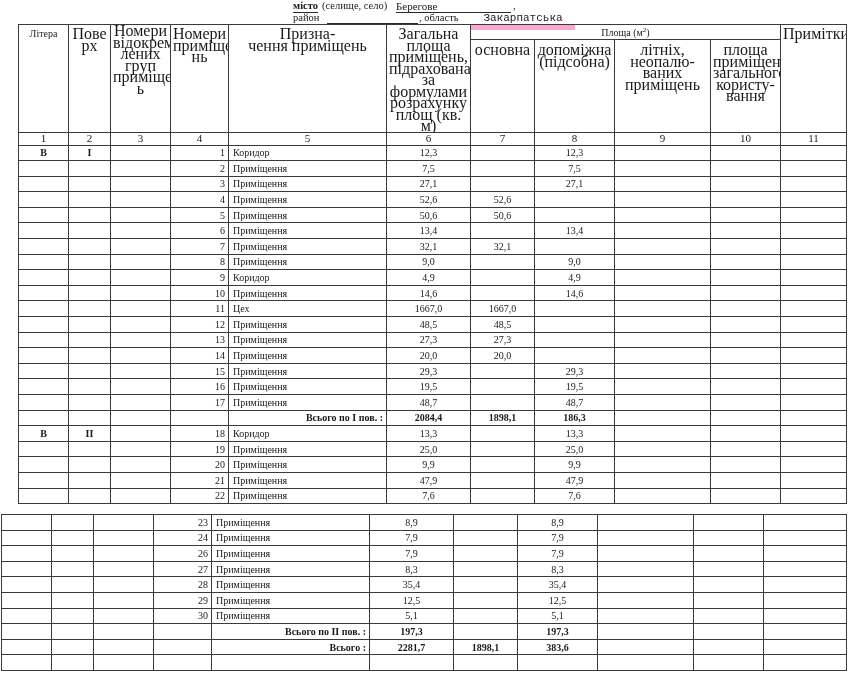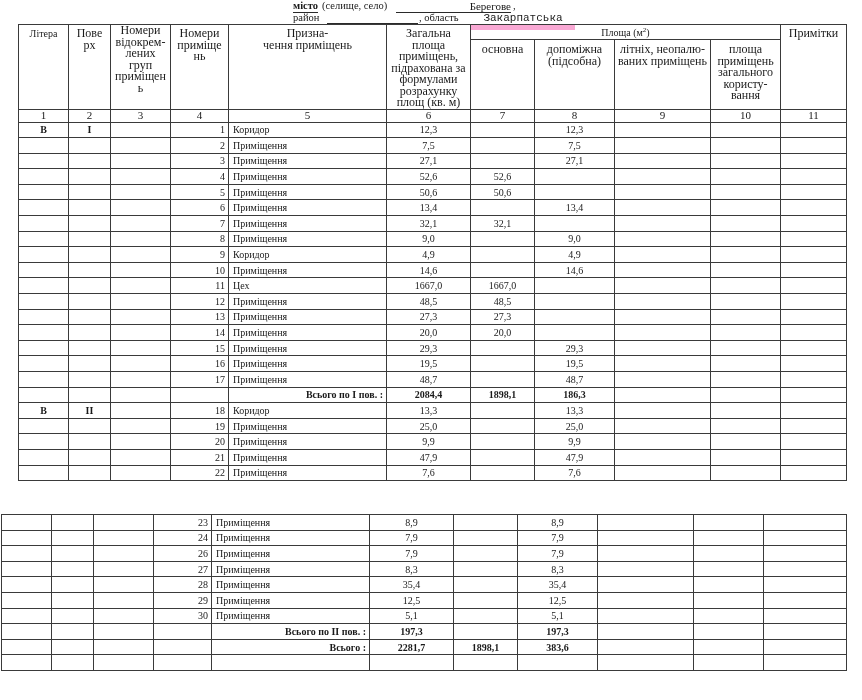--- a/index.html
+++ b/index.html
@@ -27,42 +27,42 @@
     font-size:10px;
     font-weight:normal;
     padding:0 2px;
     vertical-align:middle;
     line-height:11px;
     overflow:hidden;
   }
   .t1{left:18px;top:24px;width:828px;}
   .t2{left:1px;top:514px;width:845px;}
 
-  .hcell{text-align:center;vertical-align:top;padding-top:2px;font-size:12px;line-height:11.5px;}
+  .hcell{text-align:center;vertical-align:top;padding-top:2px;font-size:16px;line-height:11.5px;}
   .hcell-mid{text-align:center;vertical-align:middle;font-size:10px;line-height:11.5px;}
   .numhdr{text-align:center;height:12px;font-size:11px;}
 
   .r{height:15.6px;}
   .c-right{text-align:right;padding-right:3px;}
   .c-left{text-align:left;padding-left:4px;}
   .c-center{text-align:center;}
   .bold{font-weight:bold;}
   .tot{text-align:right;padding-right:3px;font-weight:bold;font-size:10px;}
   sup{font-size:7px;vertical-align:super;}
 </style>
 </head>
 <body>
 
 <div class="sheet">
 
   <div class="caption">
     <div class="capline">
       <span style="left:293px;" class="bold-u">місто</span>
       <span style="left:322px;">(селище, село)</span>
-      <span style="left:396px;width:115px;text-align:right;border-bottom:1px solid #2a2a2a;" class="val">Берегове</span>
+      <span style="left:396px;width:115px;text-align:left;border-bottom:1px solid #2a2a2a;" class="val">Берегове</span>
       <span style="left:513px;">,</span>
     </div>
     <div class="capline">
       <span style="left:293px;">район</span>
       <span style="left:327px;width:91px;border-bottom:1px solid #2a2a2a;height:11px;"></span>
       <span style="left:419px;">, область</span>
       <span style="left:471px;width:104px;text-align:center;border-bottom:6px solid #f9a8d4;font-family:Liberation Mono, monospace;" class="val">Закарпатська</span>
     </div>
   </div>
 

